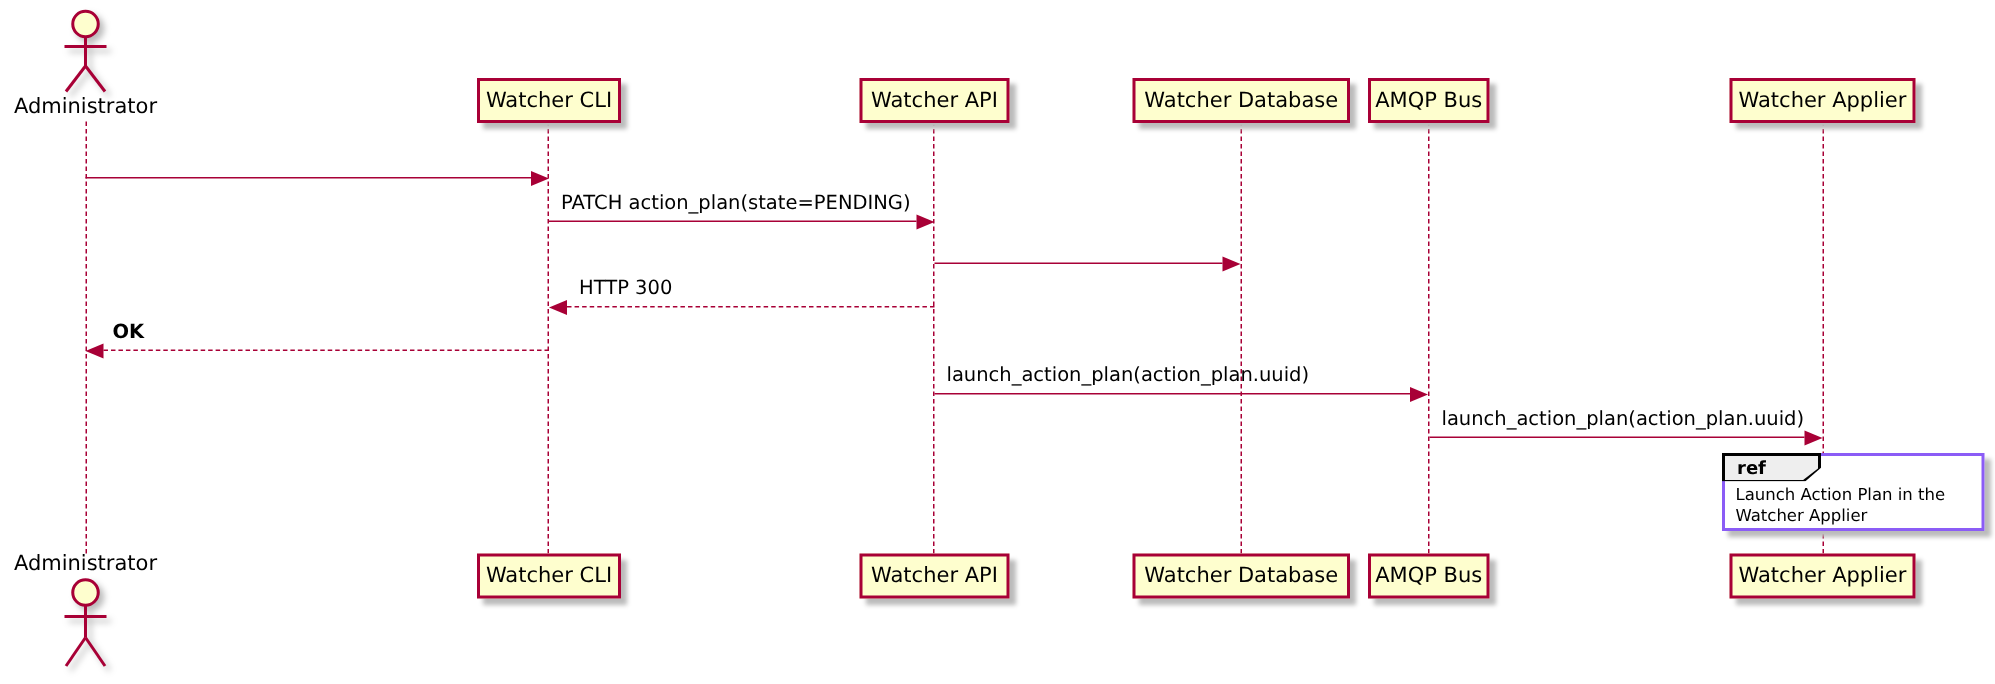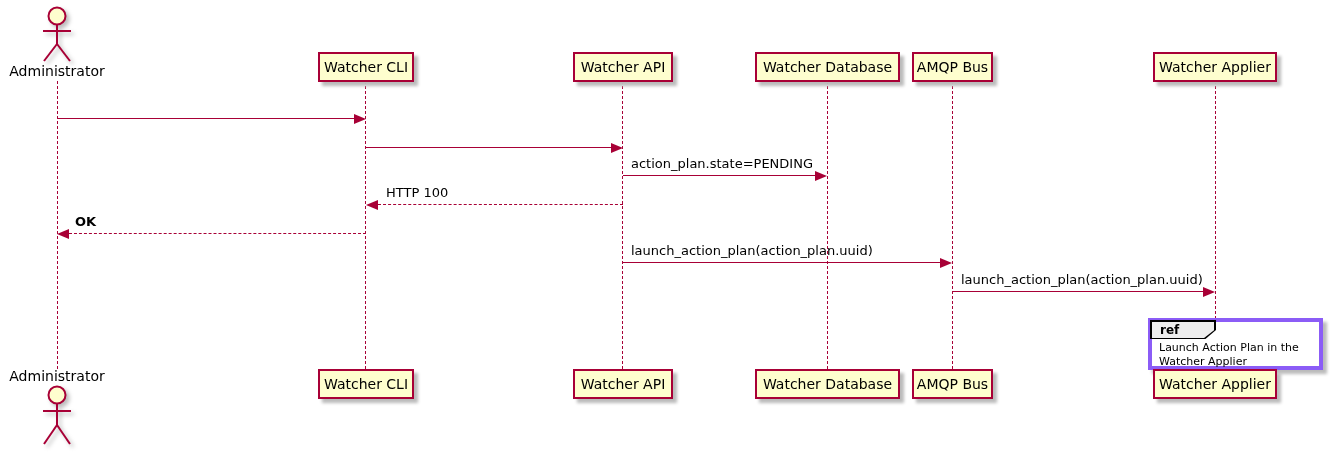--- a/index.html
+++ b/index.html
@@ -33,22 +33,22 @@
   }
   .arrow-l{
     position:absolute;width:0;height:0;
     border-right:12px solid #A80036;border-top:5px solid transparent;border-bottom:5px solid transparent;
   }
   .actor-label{
     position:absolute;left:0;width:114px;text-align:center;font-size:14px;white-space:nowrap;
   }
   .actor-fig{position:absolute;filter:drop-shadow(3px 3px 2px #bbbbbb);}
   #ref-box{
-    position:absolute;left:1148px;top:318px;width:175px;height:52px;box-sizing:border-box;
-    background:#ffffff;border:4px solid #8b5cf6;box-shadow:4px 4px 3px #bbbbbb;
+    position:absolute;left:1148px;top:302px;width:175px;height:52px;box-sizing:border-box;
+    background:#ffffff;border:2px solid #8b5cf6;box-shadow:4px 4px 3px #bbbbbb;
   }
   #ref-tab-outer{
     position:absolute;left:-2px;top:-2px;width:66px;height:19px;background:#000;
     clip-path:polygon(0 0,100% 0,100% 52%,84% 100%,0 100%);
   }
   #ref-tab-inner{
     position:absolute;left:0;top:0;width:62px;height:16px;background:#EEEEEE;
     clip-path:polygon(0 0,100% 0,100% 52%,84% 100%,0 100%);
     font-size:12px;font-weight:bold;line-height:16px;padding-left:8px;box-sizing:border-box;
   }
@@ -77,28 +77,28 @@
 
   <div class="pbox" style="left:318px;top:52px;width:96px;">Watcher CLI</div>
   <div class="pbox" style="left:573px;top:52px;width:100px;">Watcher API</div>
   <div class="pbox" style="left:755px;top:52px;width:145px;">Watcher Database</div>
   <div class="pbox" style="left:912px;top:52px;width:81px;">AMQP Bus</div>
   <div class="pbox" style="left:1153px;top:52px;width:124px;">Watcher Applier</div>
 
   <div class="msg-line-solid" style="left:57px;top:118px;width:297px;"></div>
   <div class="arrow-r" style="left:354px;top:114px;"></div>
 
+  <div class="msg-label" style="left:374px;top:128px;">PATCH action_plan(state=PENDING)</div>
   <div class="msg-line-solid" style="left:366px;top:147px;width:245px;"></div>
   <div class="arrow-r" style="left:611px;top:143px;"></div>
 
-  <div class="msg-label" style="left:631px;top:156px;">action_plan.state=PENDING</div>
   <div class="msg-line-solid" style="left:623px;top:175px;width:192px;"></div>
   <div class="arrow-r" style="left:815px;top:171px;"></div>
 
-  <div class="msg-label" style="left:386px;top:185px;">HTTP 100</div>
+  <div class="msg-label" style="left:386px;top:185px;">HTTP 300</div>
   <div class="msg-line-dashed" style="left:378px;top:204px;width:245px;"></div>
   <div class="arrow-l" style="left:366px;top:200px;"></div>
 
   <div class="msg-label" style="left:75px;top:214px;font-weight:bold;">OK</div>
   <div class="msg-line-dashed" style="left:69px;top:233px;width:297px;"></div>
   <div class="arrow-l" style="left:57px;top:229px;"></div>
 
   <div class="msg-label" style="left:631px;top:243px;">launch_action_plan(action_plan.uuid)</div>
   <div class="msg-line-solid" style="left:623px;top:262px;width:317px;"></div>
   <div class="arrow-r" style="left:940px;top:258px;"></div>

